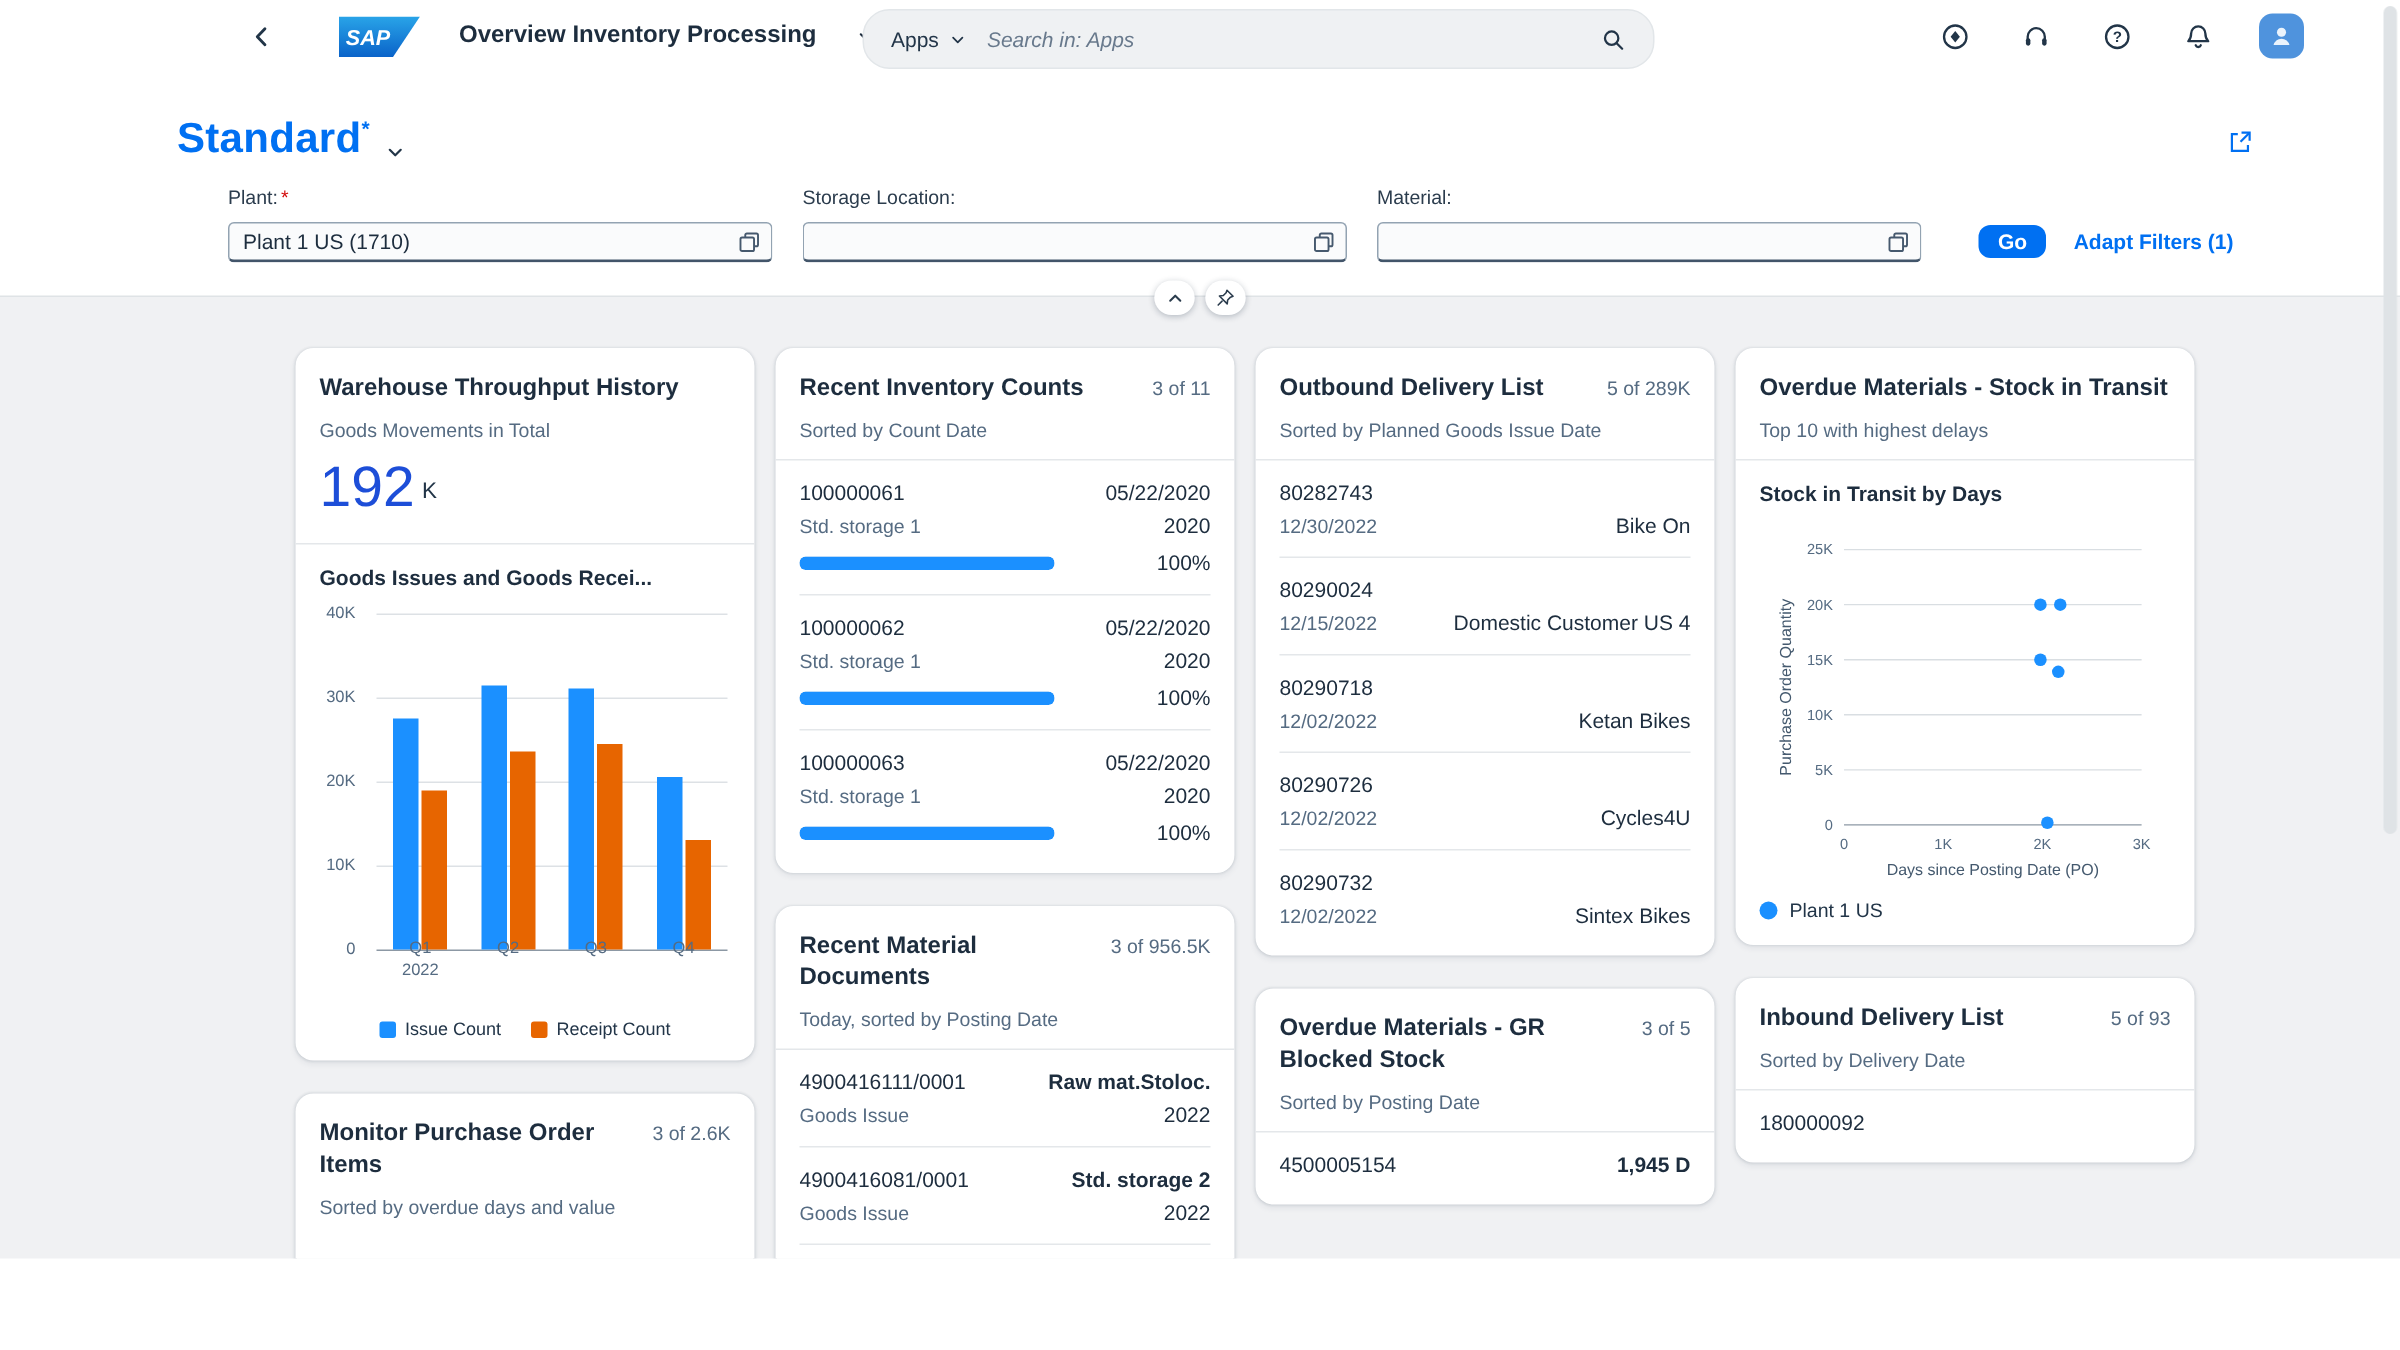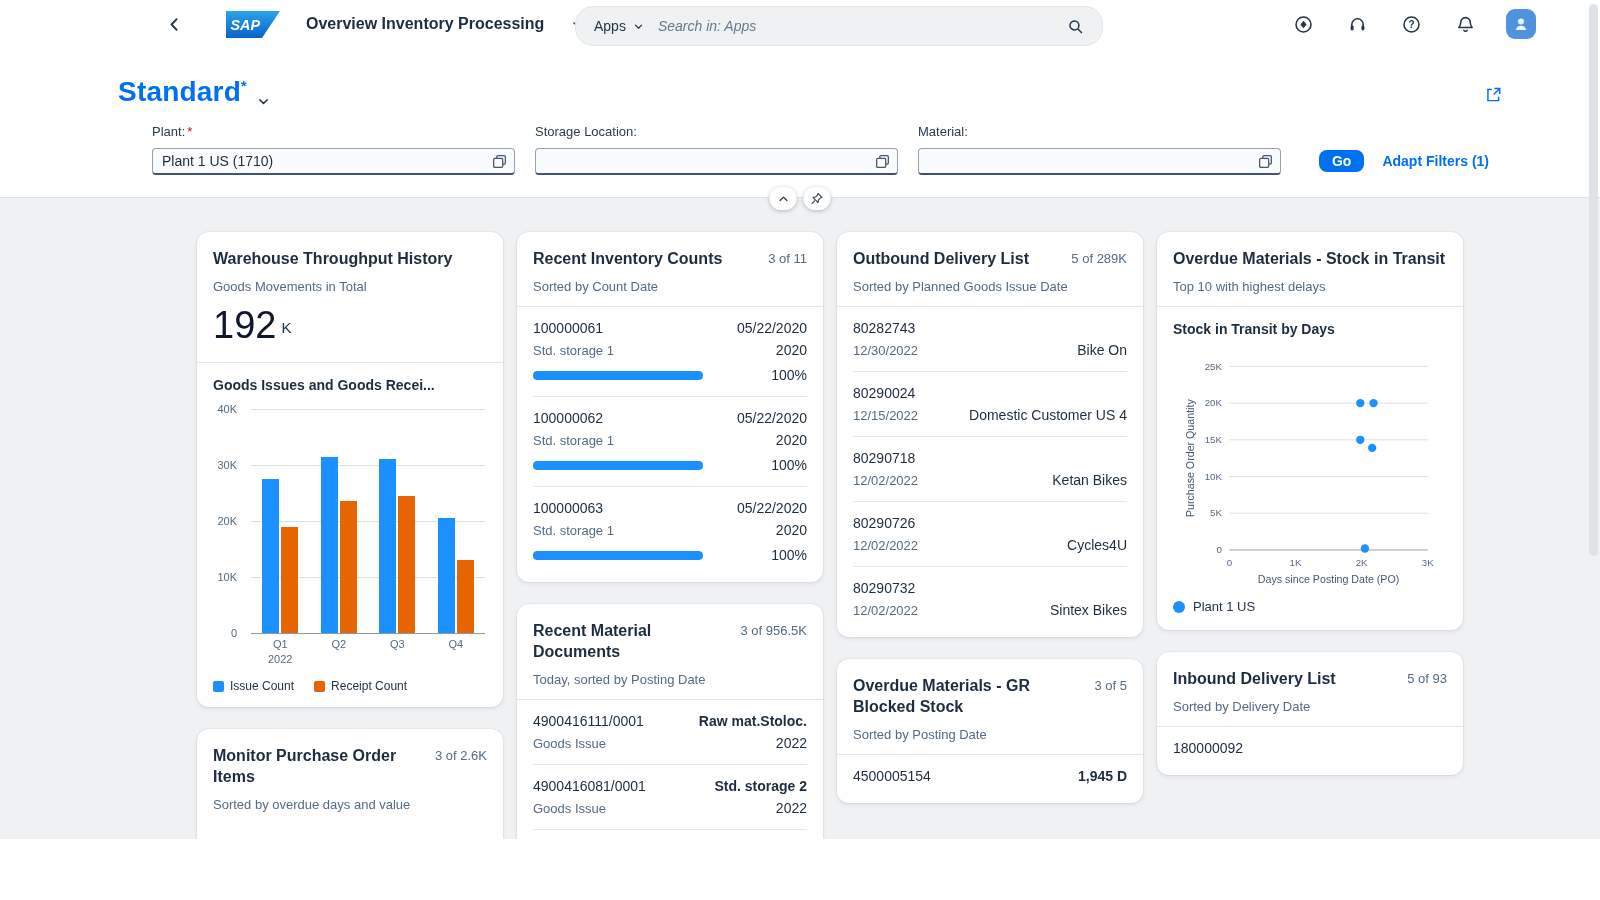--- a/index.html
+++ b/index.html
@@ -53,39 +53,39 @@
   .col { width:306px; display:flex; flex-direction:column; gap:22px; }
   .card { background:#fff; border-radius:12px; box-shadow:0 0 2px rgba(34,53,72,.16), 0 2px 4px rgba(34,53,72,.08); width:100%; cursor:pointer; }
   .card-head { padding:16px 16px 12px; }
   .card-title-row { display:flex; justify-content:space-between; gap:10px; }
   .card-title { font-size:16px; font-weight:700; color:#1d2d3e; line-height:1.32; }
   .card-counter { font-size:13px; color:#556b82; white-space:nowrap; padding-top:3px; }
   .card-sub { font-size:13px; color:#556b82; margin-top:10px; }
   .card-divider { border-top:1px solid #e4e7ea; }
 
   .kpi-section { padding:0 16px 16px; }
-  .kpi-num { font-size:38px; color:#0f172a; line-height:1.05; }
+  .kpi-num { font-size:38px; color:#1d4ed8; line-height:1.05; }
   .kpi-unit { font-size:15px; color:#223548; display:inline-block; transform:translateY(-5px); margin-left:5px; }
 
   .chart-section { padding:14px 16px 14px; }
   .chart-title { font-size:14px; font-weight:700; color:#1d2d3e; margin-bottom:16px; }
 
   
   .bc { position:relative; height:258px; }
   .bc-yaxis { position:absolute; left:0; top:0; bottom:34px; width:32px; }
   .bc-ylabel { position:absolute; right:8px; transform:translateY(-50%); font-size:11px; color:#556b82; }
   .bc-plot { position:absolute; left:38px; right:2px; top:0; bottom:34px; }
   .bc-gridline { position:absolute; left:0; right:0; height:1px; background:#dde1e5; }
   .bc-gridline.base { background:#8c98a4; }
   .bc-groups { position:absolute; left:0; right:0; top:0; bottom:0; display:flex; }
   .bc-group { flex:1; display:flex; justify-content:center; align-items:flex-end; gap:2px; height:100%; }
   .bc-bar { width:17px; }
-  .bc-xaxis { position:absolute; left:38px; right:2px; bottom:0; display:flex; }
+  .bc-xaxis { position:absolute; left:38px; right:2px; bottom:12px; display:flex; }
   .bc-xlabel { flex:1; text-align:center; font-size:11px; color:#556b82; line-height:1.35; padding-top:6px; }
-  .bc-legend { display:flex; gap:20px; margin-top:12px; font-size:12px; color:#223548; }
+  .bc-legend { display:flex; justify-content:center; gap:20px; margin-top:12px; font-size:12px; color:#223548; }
   .legend-item { display:flex; align-items:center; }
   .legend-swatch { width:11px; height:11px; border-radius:2px; display:inline-block; margin-right:6px; }
 
   
   .card-list { padding:0 16px 6px; }
   .list-item { padding:13px 0; }
   .list-item + .list-item { border-top:1px solid #e4e7ea; }
   .li-row { display:flex; justify-content:space-between; align-items:baseline; gap:24px; }
   .li-row + .li-row { margin-top:6px; }
   .li-id { font-size:14px; color:#1d2d3e; }

